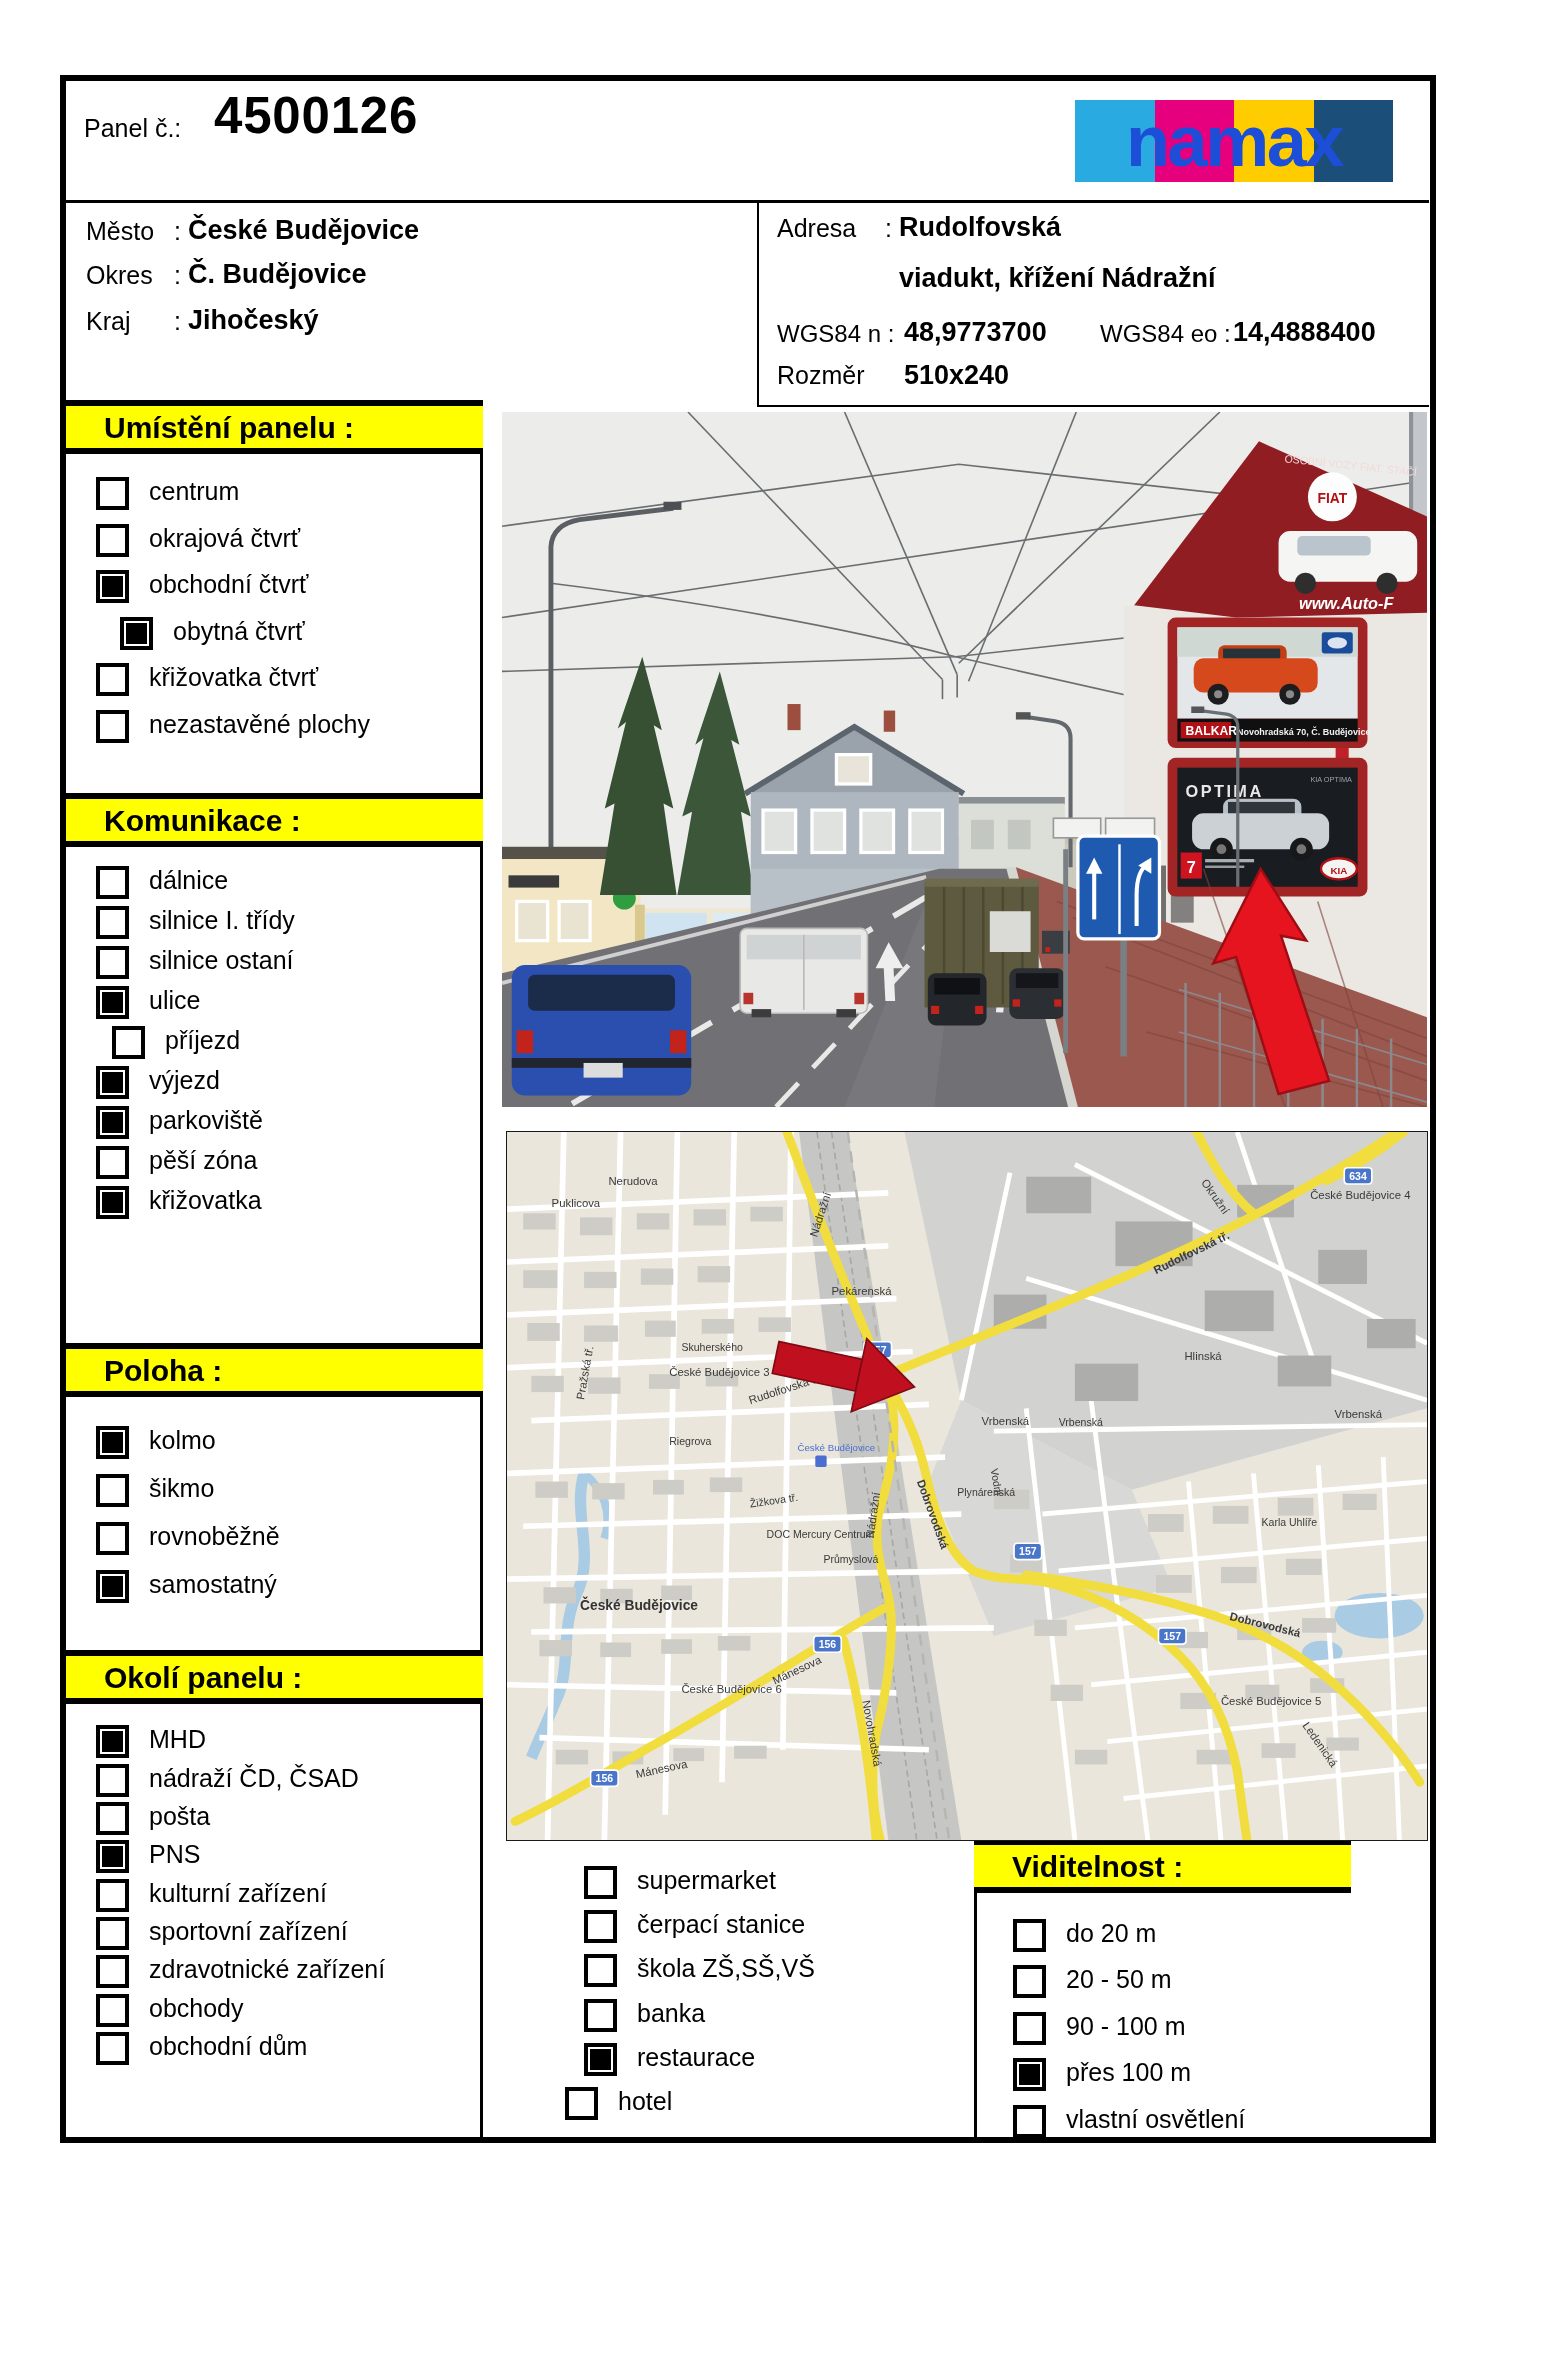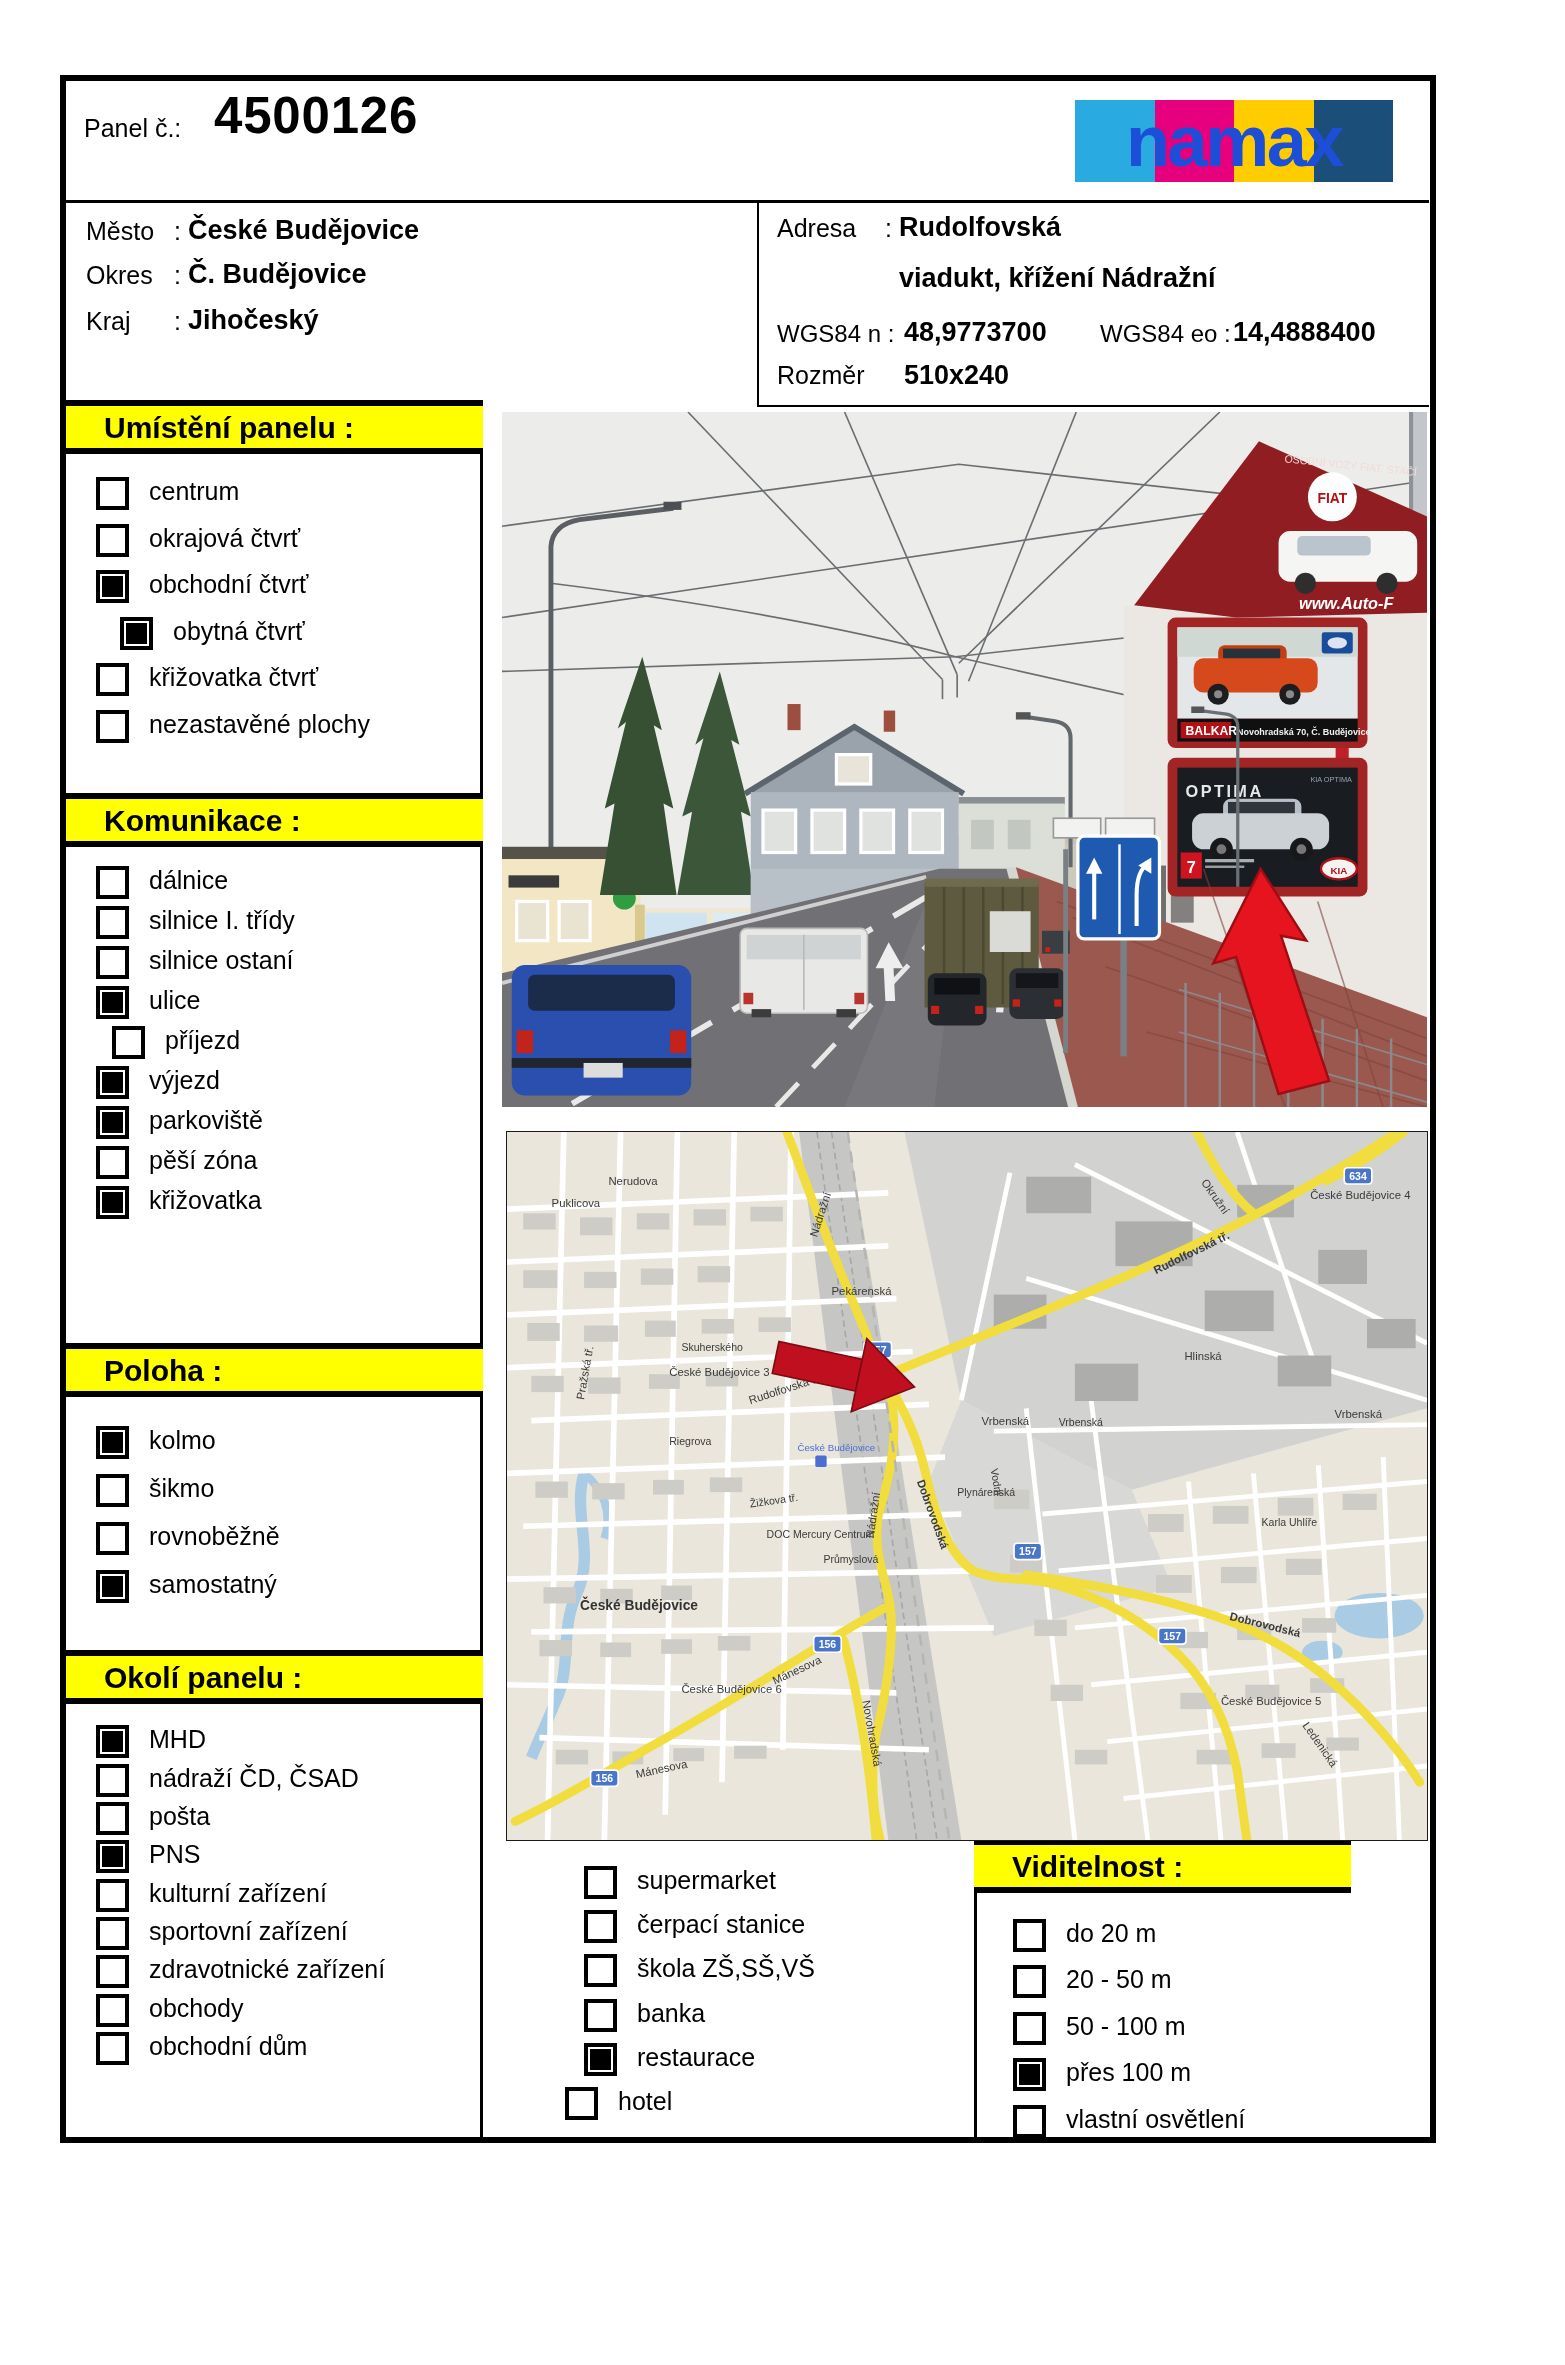--- a/index.html
+++ b/index.html
@@ -224,21 +224,21 @@
   <div class="row" style="left:1013px;top:1919px;">
     <span class="cb"></span>
     <span class="lbl">do 20 m</span>
     </div>
   <div class="row" style="left:1013px;top:1965px;">
     <span class="cb"></span>
     <span class="lbl">20 - 50 m</span>
     </div>
   <div class="row" style="left:1013px;top:2012px;">
     <span class="cb"></span>
-    <span class="lbl">50 - 100 m</span>
+    <span class="lbl">90 - 100 m</span>
     </div>
   <div class="row" style="left:1013px;top:2058px;">
     <span class="cb checked"></span>
     <span class="lbl">přes 100 m</span>
     </div>
   <div class="row" style="left:1013px;top:2105px;">
     <span class="cb"></span>
     <span class="lbl">vlastní osvětlení</span>
     </div>
 

